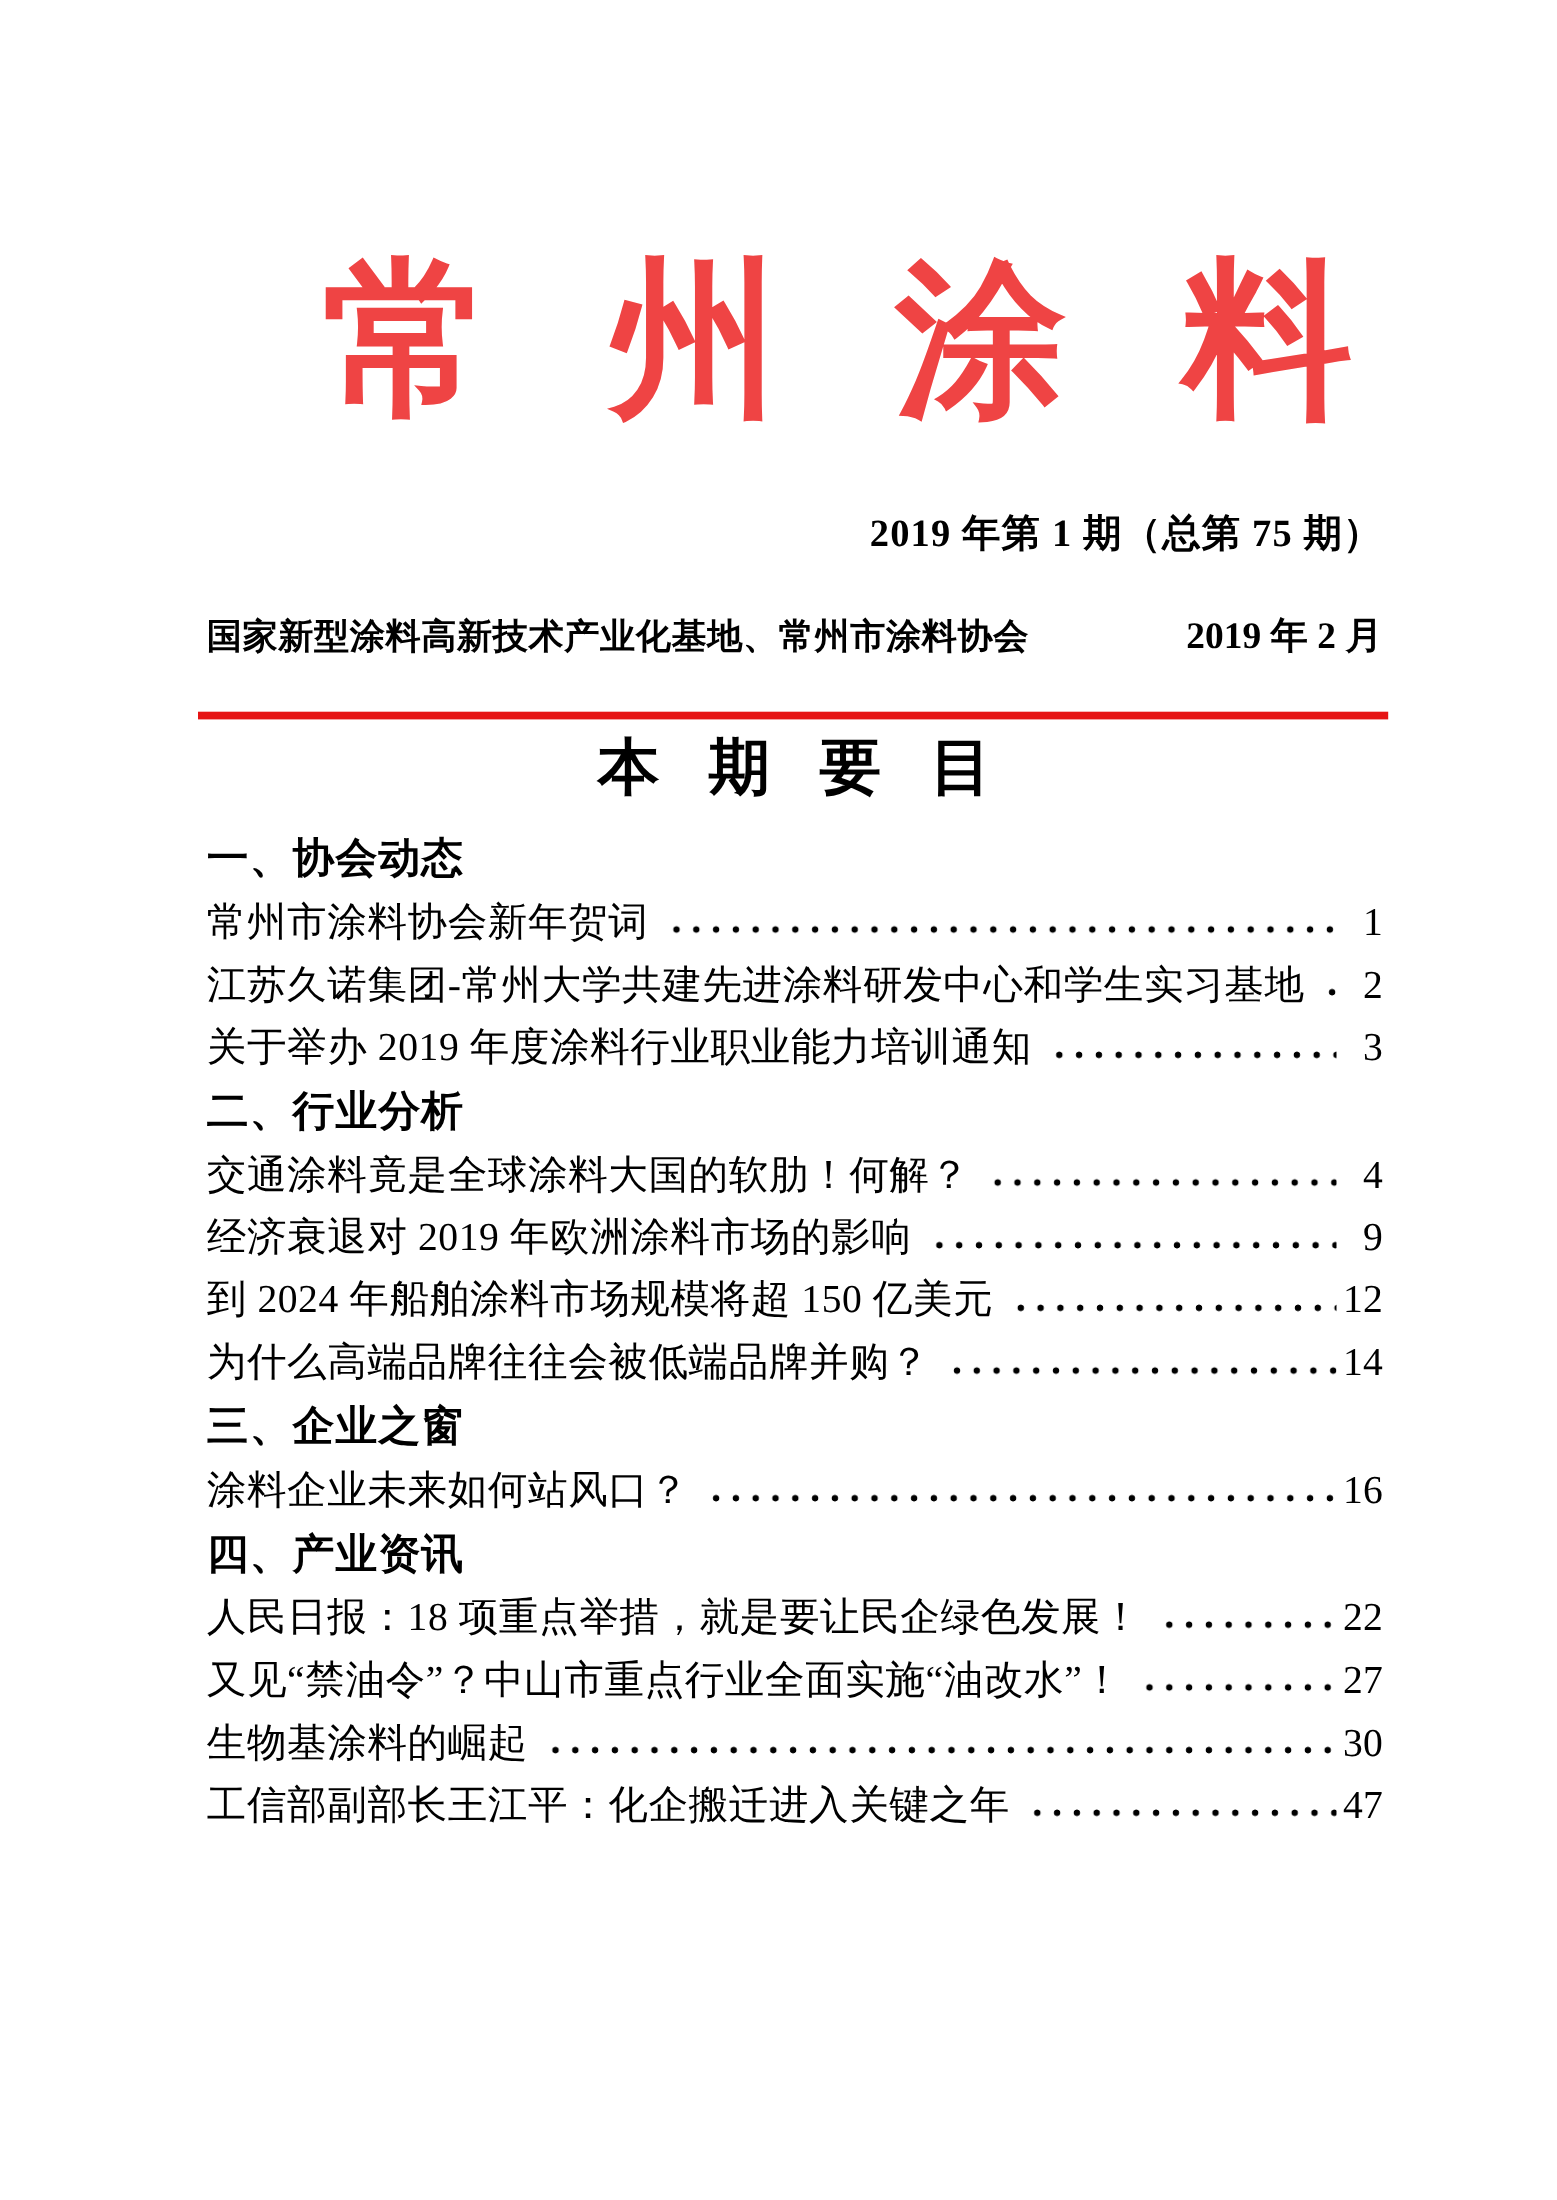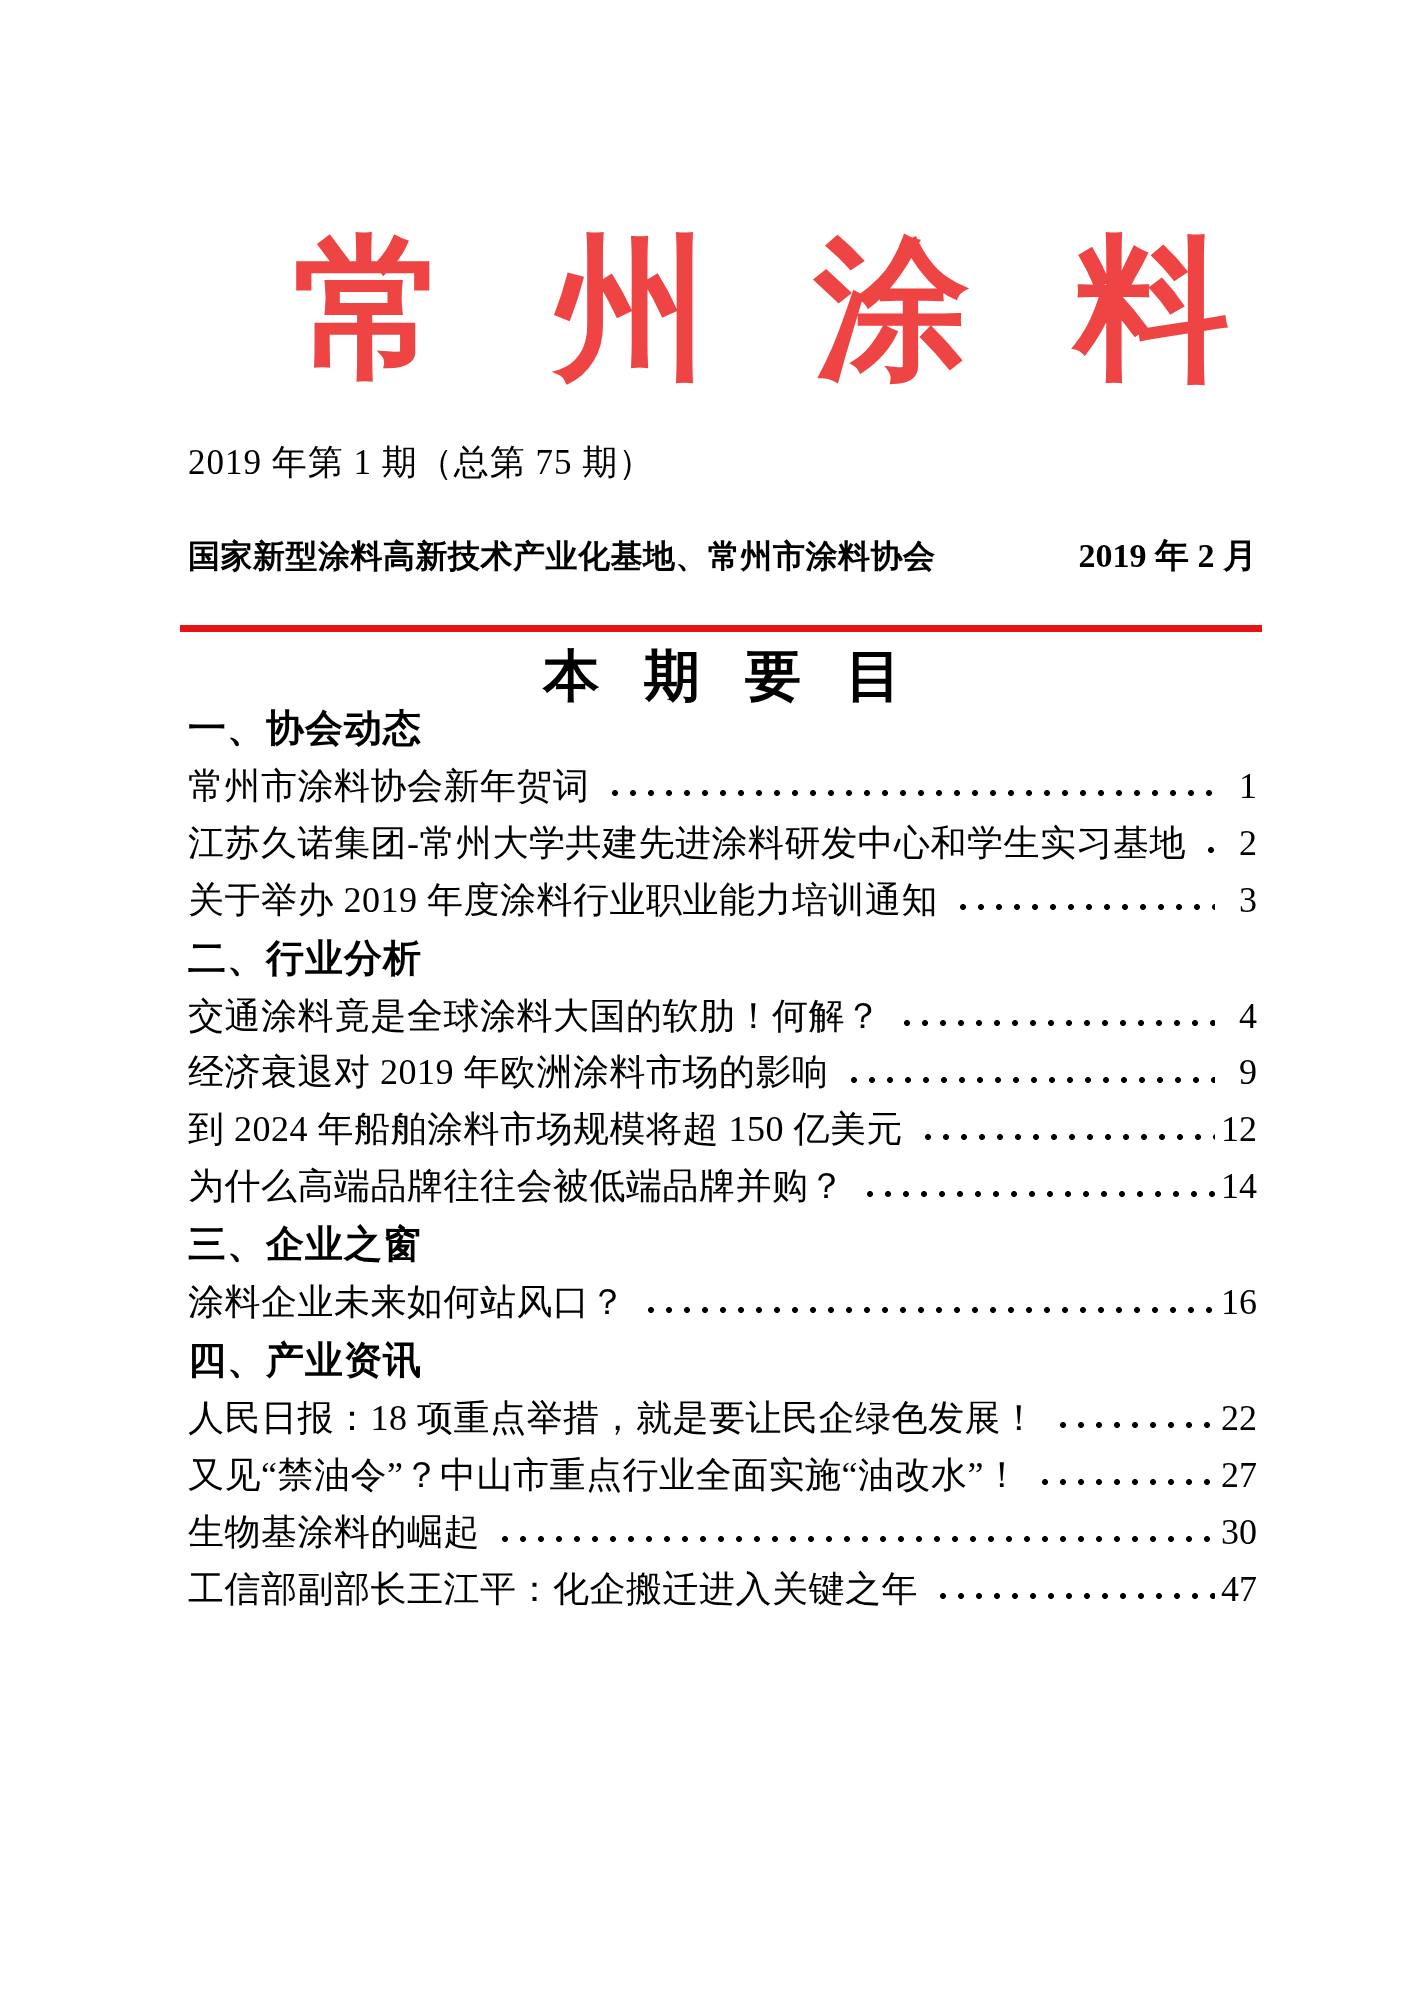--- a/index.html
+++ b/index.html
@@ -28,25 +28,25 @@
     text-align: center;
     font-size: 155px;
     line-height: 1.1;
     font-weight: bold;
     color: #ef4444;
     letter-spacing: 0.68em;
     padding-left: 0.68em; 
     white-space: nowrap;
   }
   .issue-line {
-    margin-top: 42px;
-    text-align: left;
+    margin-top: 64px;
+    text-align: right;
     font-size: 35px;
     line-height: 1.4;
-    font-weight: normal;
+    font-weight: bold;
     letter-spacing: 1px;
   }
   .pub-row {
     margin-top: 46px;
     display: flex;
     justify-content: space-between;
     align-items: baseline;
   }
   .pub-name {
     font-family: "DejaVu Sans", "Liberation Sans", sans-serif;
@@ -74,20 +74,21 @@
     font-size: 56px;
     line-height: 1.15;
     font-weight: bold;
     font-family: "DejaVu Sans", "Liberation Sans", sans-serif;
     letter-spacing: 0.8em;
     padding-left: 0.8em;
     white-space: nowrap;
   }
   
   .toc {
+    margin-top: 30px;
     font-size: 36px;
   }
   .sec {
     font-family: "DejaVu Sans", "Liberation Sans", sans-serif;
     font-weight: bold;
     font-size: 38px;
     line-height: 1.08;
     letter-spacing: 1px;
     margin: 0 0 18px 0;
   }

